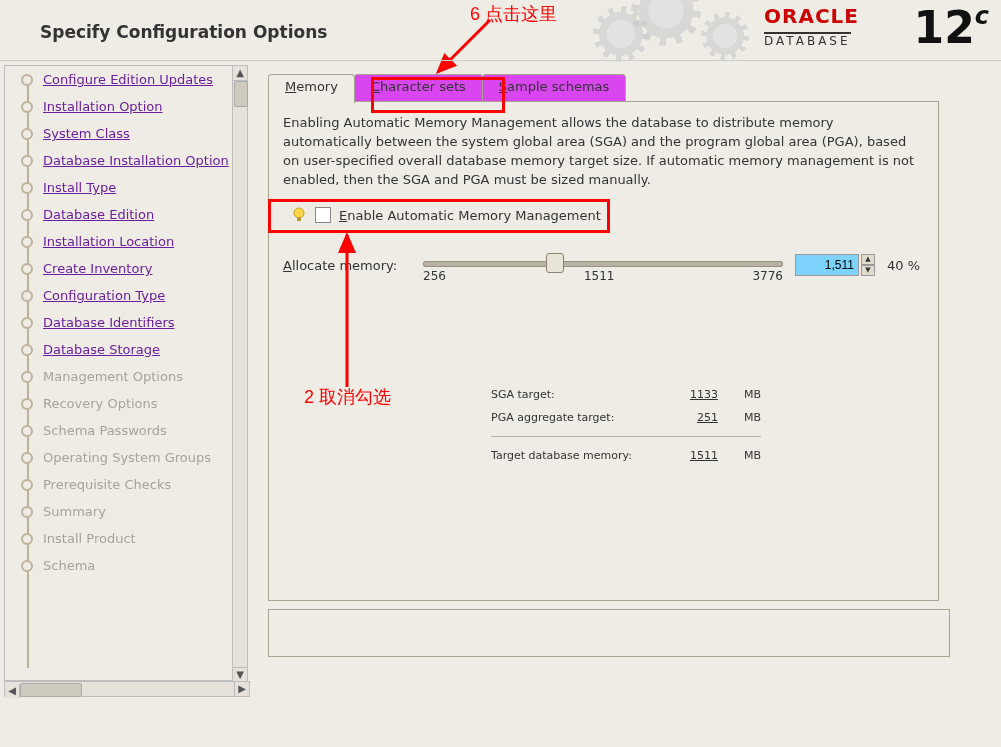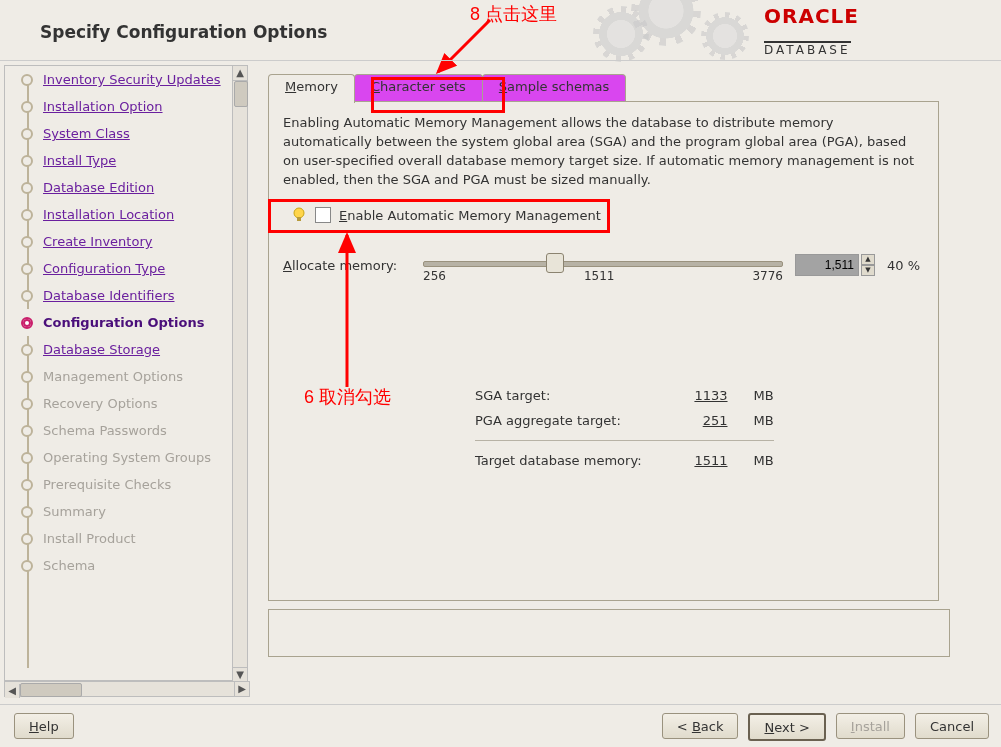--- a/index.html
+++ b/index.html
@@ -26,21 +26,21 @@
   .header-title {
     position: absolute;
     left: 18px; top: 22px;
     font-size: 17px;
     font-weight: bold;
     color: #333;
     margin-left: 22px;
   }
   .logo-wrap { position:absolute; right: 12px; top: 4px; width: 225px; }
   .logo-wrap .oracle { font-weight:bold; font-size:20px; color:#c00; letter-spacing:1px; }
-  .logo-wrap .db { font-size:12px; color:#333; letter-spacing:3px; border-top:2px solid #333; display:inline-block; margin-top:13px; }
+  .logo-wrap .db { font-size:12px; color:#333; letter-spacing:3px; border-top:2px solid #333; display:inline-block; margin-top:4px; }
   .logo-wrap .ver { font-weight:bold; font-size:44px; color:#111; position:absolute; right:0; top:-2px; }
   .logo-wrap .ver sup { font-size:24px; font-style:italic; font-weight:bold; vertical-align: top; }
   
   .gear {
     position: absolute;
     border-radius: 50%;
     background:
       radial-gradient(circle at center, #ddd 0 35%, #ccc 36% 55%, transparent 56%),
       repeating-conic-gradient(#c9c9c9 0 12deg, transparent 12deg 30deg);
     opacity: .6;
@@ -139,24 +139,24 @@
   .hint-icon { width:16px; height:16px; }
   .chk { width:14px; height:14px; border:1px solid #888; background:#fff; }
   .chk-label { color:#333; }
   .alloc-row { margin-top:22px; display:flex; align-items:center; gap:12px; }
   .alloc-label { width:128px; }
   .slider-wrap { position:relative; width:360px; height:28px; }
   .slider-track { position:absolute; top:10px; left:0; right:0; height:4px; background:#b7b2a5; border:1px solid #9a927e; border-radius:2px; }
   .slider-thumb { position:absolute; top:2px; width:16px; height:18px; background:#e8e4d8; border:1px solid #8b8370; border-radius:3px; }
   .slider-ticks { position:absolute; top:18px; left:0; right:0; display:flex; justify-content:space-between; font-size:12px; color:#333; }
   .spin { display:flex; align-items:center; gap:2px; }
-  .spin input { width:56px; height:18px; text-align:right; border:1px solid #999; background:#a3a3a3; font-size:12px; padding-right:4px; }
+  .spin input { width:56px; height:18px; text-align:right; border:1px solid #999; background:#7dd3fc; font-size:12px; padding-right:4px; }
   .spin .btns { width:14px; }
   .spin .btns div { width:12px; height:9px; border:1px solid #999; background:#e0dbcd; font-size:7px; text-align:center; line-height:8px; }
-  .mem-table { position:absolute; left:192px; top:280px; font-size:13px; }
+  .mem-table { position:absolute; left:208px; top:280px; font-size:11px; }
   .mem-table td { padding: 4px 12px; }
   .mem-table .num { text-align:right; width:60px;text-decoration:underline; }
   .mem-table hr { border:none; border-top:1px solid #b7b2a5; margin:2px 0; }
   .bottom-box {
     position:absolute;
     left:268px; top: 548px;
     width:680px; height:46px;
     border:1px solid #a9a38f;
     background:#efece6;
   }
@@ -185,54 +185,57 @@
 </head>
 <body>
 <div class="outer">
 
   <div class="header">
     <div class="header-title">Specify Configuration Options</div>
 
     <div class="logo-wrap">
       <span class="oracle">ORACLE</span><br>
       <span class="db">DATABASE</span>
+      <span class="ver">
+        <span>12</span><sup>c</sup>
+      </span>
     </div>
 
     <div class="gear" style="width:70px;height:70px; right:300px; top:-24px;"></div>
     <div class="gear" style="width:56px;height:56px; right:352px; top:6px;"></div>
     <div class="gear" style="width:48px;height:48px; right:252px; top:12px;"></div>
 
-    <div class="anno-text" style="left:470px; top:2px;">8 点击这里</div>
+    <div class="anno-text" style="left:470px; top:2px;">6 点击这里</div>
 
     <svg class="anno-arrow" style="left:424px; top:16px; width:80px; height:66px;">
       <defs>
           <marker id="ah2" markerWidth="10" markerHeight="10" refX="6" refY="3" orient="auto">
         <path d="M0,0 L7,3 L0,6 Z" fill="#ff0000"></path>
           </marker>
         </defs>
       <path d="M66,4 L14,56" stroke="#ff0000" stroke-width="3" fill="none" marker-end="url(#ah2)"></path>
     </svg>
   </div>
 
   <div class="body-area">
 
     <div class="side">
       <div class="side-inner">
         <div class="nav-rail"></div>
         <div id="nav-list">
-            <div class="nav-item link"><span class="dot"></span><span>Inventory Security Updates</span></div>
+            <div class="nav-item link"><span class="dot"></span><span>Configure Edition Updates</span></div>
             <div class="nav-item link"><span class="dot"></span><span>Installation Option</span></div>
             <div class="nav-item link"><span class="dot"></span><span>System Class</span></div>
+            <div class="nav-item link"><span class="dot"></span><span>Database Installation Option</span></div>
             <div class="nav-item link"><span class="dot"></span><span>Install Type</span></div>
             <div class="nav-item link"><span class="dot"></span><span>Database Edition</span></div>
             <div class="nav-item link"><span class="dot"></span><span>Installation Location</span></div>
             <div class="nav-item link"><span class="dot"></span><span>Create Inventory</span></div>
             <div class="nav-item link"><span class="dot"></span><span>Configuration Type</span></div>
             <div class="nav-item link"><span class="dot"></span><span>Database Identifiers</span></div>
-            <div class="nav-item current"><span class="dot"></span><span>Configuration Options</span></div>
             <div class="nav-item link"><span class="dot"></span><span>Database Storage</span></div>
             <div class="nav-item disabled"><span class="dot"></span><span>Management Options</span></div>
             <div class="nav-item disabled"><span class="dot"></span><span>Recovery Options</span></div>
             <div class="nav-item disabled"><span class="dot"></span><span>Schema Passwords</span></div>
             <div class="nav-item disabled"><span class="dot"></span><span>Operating System Groups</span></div>
             <div class="nav-item disabled"><span class="dot"></span><span>Prerequisite Checks</span></div>
             <div class="nav-item disabled"><span class="dot"></span><span>Summary</span></div>
             <div class="nav-item disabled"><span class="dot"></span><span>Install Product</span></div>
             <div class="nav-item disabled"><span class="dot"></span><span>Schema</span></div>
           </div>
@@ -319,37 +322,18 @@
     <div class="anno-red" style="left:371px; top:16px; width:128px; height:30px;"></div>
 
     <svg class="anno-arrow" style="left:336px; top:166px; width:22px; height:166px;">
       <defs>
           <marker id="ah1" markerWidth="10" markerHeight="10" refX="6" refY="3" orient="auto">
         <path d="M0,0 L7,3 L0,6 Z" fill="#ff0000"></path>
           </marker>
         </defs>
       <path d="M11,160 L11,8" stroke="#ff0000" stroke-width="3" fill="none" marker-end="url(#ah1)"></path>
     </svg>
-    <div class="anno-text" style="left:304px; top:324px;">6 取消勾选</div>
+    <div class="anno-text" style="left:304px; top:324px;">2 取消勾选</div>
 
   </div>
 
-  <div class="footer">
-    <div class="left">
-      <span class="btn">
-        <span id="help-lbl"><u class="mn">H</u>elp</span>
-      </span>
-    </div>
-    <div class="right">
-      <span class="btn">
-          <span id="back-lbl">&lt; <u class="mn">B</u>ack</span>
-        </span>
-      <span class="btn primary">
-          <span id="next-lbl"><u class="mn">N</u>ext &gt;</span>
-        </span>
-      <span class="btn disabled">
-          <span id="install-lbl"><u class="mn">I</u>nstall</span>
-        </span>
-      <span class="btn">Cancel</span>
-    </div>
-  </div>
 
 </div>
 
 </body></html>

